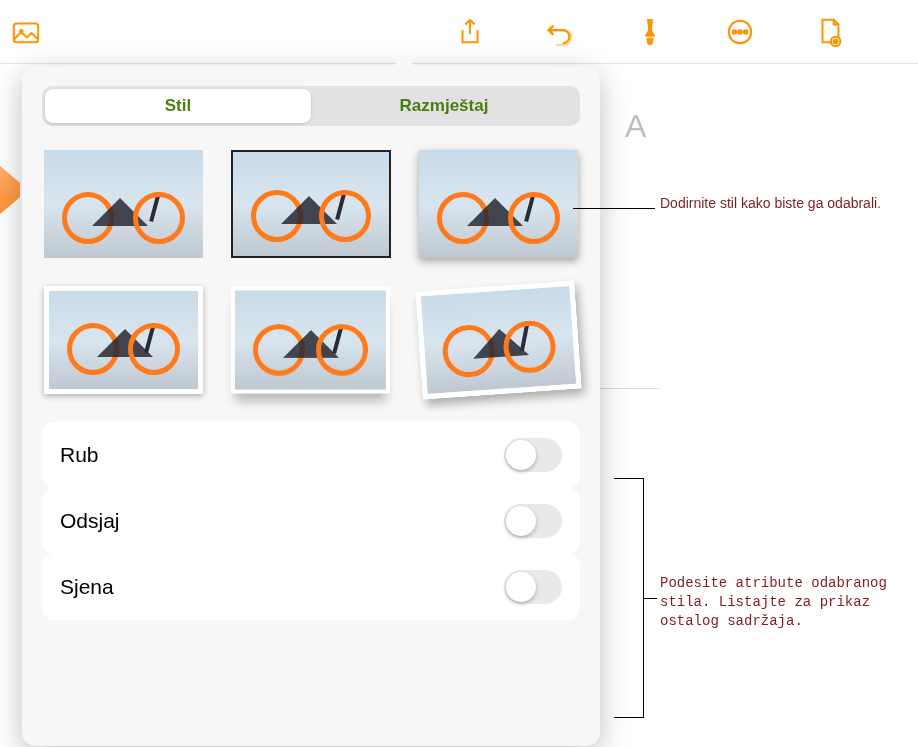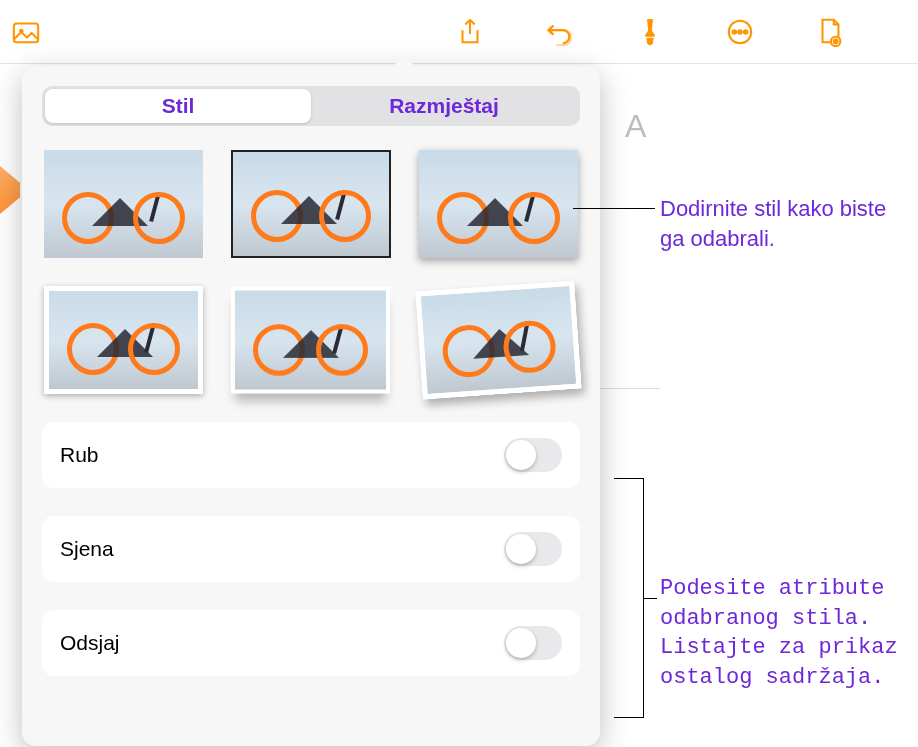--- a/index.html
+++ b/index.html
@@ -67,23 +67,23 @@
       border-radius: 10px;
       padding: 3px;
       height: 40px;
       margin-bottom: 24px;
     }
     .segment {
       flex: 1;
       display: flex;
       align-items: center;
       justify-content: center;
-      font-size: 21px;
+      font-size: 17px;
       font-weight: 600;
-      color: #6d28d9;
+      color: #4d7c0f;
       border-radius: 8px;
       cursor: pointer;
       position: relative;
     }
     .segment.active {
       background: #fff;
       box-shadow: 0 1px 3px rgba(0,0,0,0.15);
     }
     .segment:not(:last-child):not(.active)::after {
       content: '';
@@ -174,21 +174,21 @@
     .style-thumb.v6 .thumb-inner {
       border: 5px solid #fff;
       box-shadow: 3px 6px 10px rgba(0,0,0,0.3);
     }
     .thumb-wrap { width: 100%; height: 100%; }
 
     
     .toggle-list {
       display: flex;
       flex-direction: column;
-      gap: 28px;
+      gap: 0;
       justify-content: space-between;
     }
     .toggle-row {
       background: #fff;
       border-radius: 12px;
       height: 66px;
       display: flex;
       align-items: center;
       justify-content: space-between;
       padding: 0 18px;
@@ -212,23 +212,23 @@
       background: #fff;
       border-radius: 50%;
       top: 2px;
       left: 2px;
       box-shadow: 0 2px 4px rgba(0,0,0,0.25);
     }
 
     
     .callout {
       position: absolute;
-      font-size: 22px;
+      font-size: 14px;
       line-height: 1.35;
-      color: #6d28d9;
+      color: #7f1d1d;
     }
     .callout-1 { top: 194px; left: 660px; width: 250px; }
     .callout-2 { top: 574px; left: 660px; width: 250px; font-family: Liberation Mono, monospace; }
 
     .callout-line-1 {
       position: absolute;
       top: 208px;
       left: 573px;
       width: 82px;
       height: 1px;
@@ -389,31 +389,31 @@
   </div>
 
   <div class="toggle-list">
     <div class="toggle-row">
       <span class="label">Rub</span>
       <div class="switch">
           <div class="knob"></div>
         </div>
     </div>
     <div class="toggle-row">
+      <span class="label">Odsjaj</span>
+      <div class="switch">
+          <div class="knob"></div>
+        </div>
+    </div>
+    <div class="toggle-row">
       <span class="label">Sjena</span>
       <div class="switch">
           <div class="knob"></div>
         </div>
     </div>
-    <div class="toggle-row">
-      <span class="label">Odsjaj</span>
-      <div class="switch">
-          <div class="knob"></div>
-        </div>
-    </div>
   </div>
 
 </div>
 
 <div class="callout-line-1"></div>
 <div class="callout callout-1">Dodirnite stil kako biste ga odabrali.</div>
 
 <div class="callout-bracket"></div>
 <div class="callout callout-2">Podesite atribute odabranog stila. Listajte za prikaz ostalog sadržaja.</div>
 

